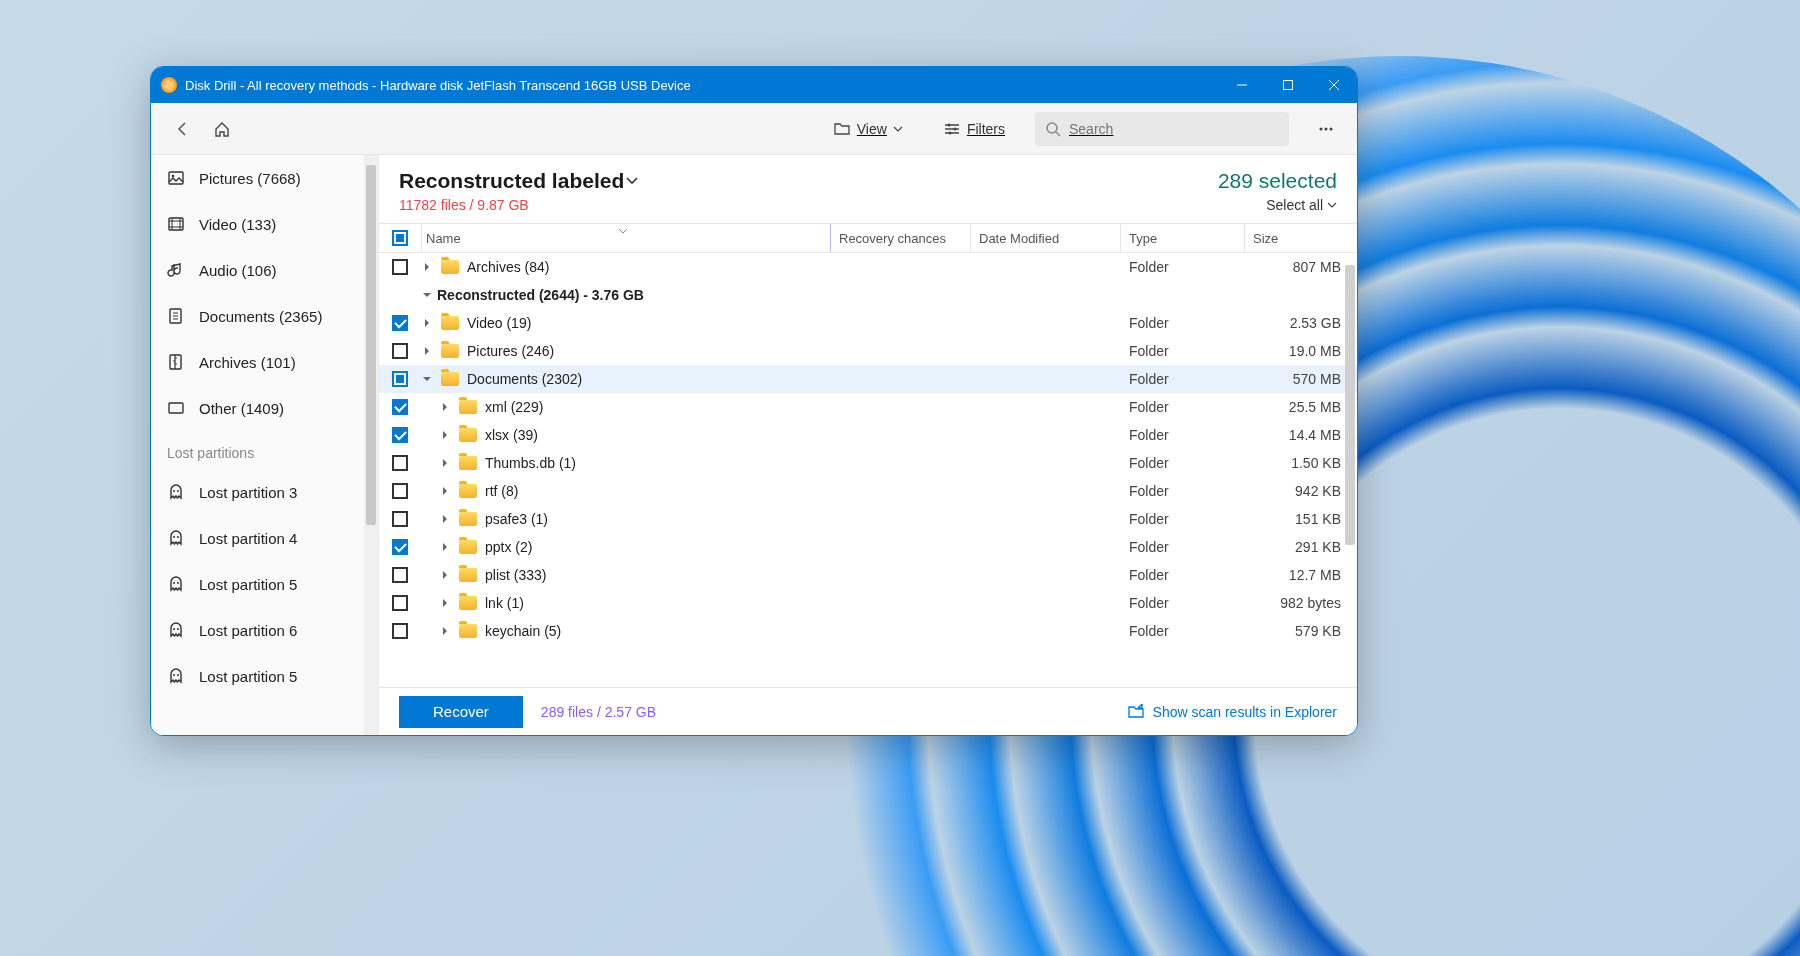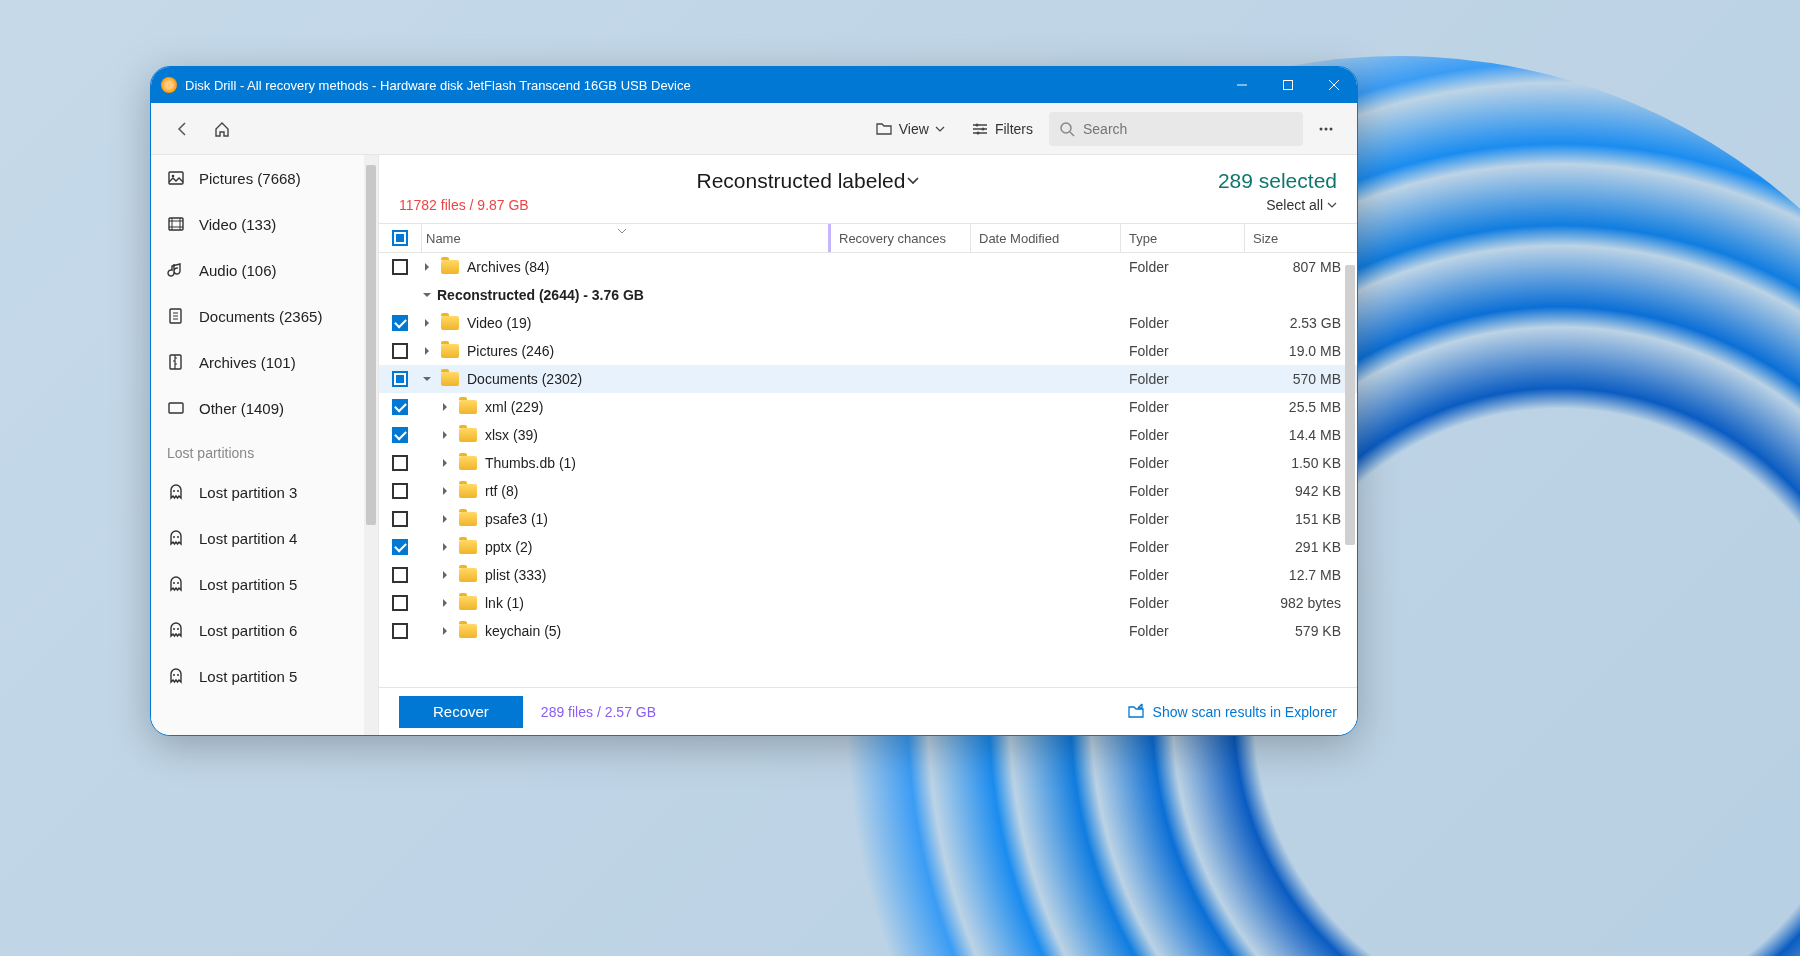--- a/index.html
+++ b/index.html
@@ -1,49 +1,49 @@
 <!DOCTYPE html>
 <html><head>
 <meta charset="utf-8">
 <style>
 * { margin: 0; padding: 0; box-sizing: border-box; font-family: 'Segoe UI', -apple-system, sans-serif; }
 body { width: 1800px; height: 956px; background: linear-gradient(135deg, #c5d9e9 0%, #b8d0e3 100%); position: relative; overflow: hidden; }
 .bg-swirl { position: absolute; right: -200px; bottom: -300px; width: 1200px; height: 1200px; }
 .bg-swirl::before { content: ''; position: absolute; inset: 0; background: radial-gradient(circle at 60% 60%, transparent 30%, #0a5cc2 32%, transparent 38%, #0b6fd6 40%, transparent 46%, #107de0 48%, transparent 54%, #1a8cf0 56%, transparent 62%, #3a9cf5 64%, transparent 70%); border-radius: 50%; transform: rotate(-25deg); }
-.window { position: absolute; left: 150px; top: 66px; width: 1208px; height: 670px; background: #fff; border-radius: 20px; box-shadow: 0 10px 40px rgba(0,0,0,0.25); overflow: hidden; border: 1px solid #0078d4; }
+.window { position: absolute; left: 150px; top: 66px; width: 1208px; height: 670px; background: #fff; border-radius: 13px; box-shadow: 0 10px 40px rgba(0,0,0,0.25); overflow: hidden; border: 1px solid #0078d4; }
 .titlebar { height: 36px; background: #0078d4; color: #fff; display: flex; align-items: center; padding-left: 10px; font-size: 13px; }
 .titlebar-icon { width: 16px; height: 16px; background: radial-gradient(circle, #ffcc80 30%, #ff9800 70%); border-radius: 50%; margin-right: 8px; flex-shrink: 0; }
 .titlebar-text { flex: 1; white-space: nowrap; overflow: hidden; }
 .win-controls { display: flex; height: 100%; }
 .win-btn { width: 46px; display: flex; align-items: center; justify-content: center; cursor: pointer; }
 .toolbar { height: 52px; background: #f5f5f5; border-bottom: 1px solid #e5e5e5; display: flex; align-items: center; padding: 0 14px; gap: 6px; }
 .tool-btn { width: 34px; height: 34px; display: flex; align-items: center; justify-content: center; border-radius: 4px; cursor: pointer; color: #444; }
-.toolbar-right { margin-left: auto; display: flex; gap: 6px; }
+.toolbar-right { margin-left: auto; display: flex; gap: 20px; text-decoration: underline; }
 .view-btn { display: flex; align-items: center; gap: 6px; height: 34px; padding: 0 10px; border-radius: 4px; cursor: pointer; color: #333; font-size: 14px; }
 .search-box { width: 254px; height: 34px; background: #e8e8e8; border-radius: 4px; display: flex; align-items: center; padding: 0 10px; gap: 8px; color: #777; }
 .search-box input { border: none; background: transparent; outline: none; flex: 1; font-size: 14px; color: #333; }
 .content { display: flex; height: calc(100% - 88px); }
 .sidebar { width: 228px; background: #fafafa; border-right: 1px solid #e8e8e8; overflow-y: auto; position: relative; }
 .side-item { height: 46px; display: flex; align-items: center; padding: 0 16px; gap: 14px; cursor: pointer; font-size: 15px; color: #222; }
 .side-item.active { background: #e8e8e8; font-weight: 600; }
 .side-icon { width: 18px; height: 18px; flex-shrink: 0; }
 .side-section { padding: 14px 16px 8px; color: #888; font-size: 14px; }
 .side-scroll { position: absolute; right: 0; top: 0; width: 14px; height: 100%; background: #f0f0f0; }
 .side-scroll-thumb { position: absolute; top: 10px; width: 10px; left: 2px; height: 360px; background: #c8c8c8; border-radius: 2px; }
 .main { flex: 1; display: flex; flex-direction: column; background: #fff; }
 .main-header { padding: 14px 20px 10px; display: flex; align-items: flex-start; }
 .main-title-block { flex: 1; }
-.main-title { font-size: 21px; font-weight: 400; color: #1a1a1a; display: flex; align-items: center; gap: 1px; justify-content: center; }
+.main-title { font-size: 21px; font-weight: 700; color: #1a1a1a; display: flex; align-items: center; gap: 1px; }
 .main-subtitle { font-size: 14px; color: #ef4444; margin-top: 4px; }
 .main-sel { text-align: right; }
 .sel-count { color: #0f766e; font-size: 21px; font-weight: 400; }
 .sel-all { font-size: 14px; color: #333; margin-top: 4px; cursor: pointer; display: flex; align-items: center; justify-content: flex-end; gap: 4px; }
 .cols { height: 30px; border-top: 1px solid #e5e5e5; border-bottom: 1px solid #e5e5e5; display: flex; align-items: center; font-size: 13px; color: #555; }
 .col-check { width: 42px; display: flex; justify-content: center; }
-.col-name { flex: 1; padding-left: 4px; border-left: 1px solid #e5e5e5; border-right: 3px solid #c4b5fd; display: flex; align-items: center; position: relative; height: 100%; }
+.col-name { flex: 1; padding-left: 4px; border-left: 1px solid #e5e5e5; border-right: 1px solid #c4b5fd; display: flex; align-items: center; position: relative; height: 100%; }
 .col-rec { width: 140px; padding-left: 8px; border-right: 1px solid #e5e5e5; height: 100%; display: flex; align-items: center; }
 .col-date { width: 150px; padding-left: 8px; border-right: 1px solid #e5e5e5; height: 100%; display: flex; align-items: center; }
 .col-type { width: 124px; padding-left: 8px; border-right: 1px solid #e5e5e5; height: 100%; display: flex; align-items: center; }
 .col-size { width: 112px; padding-right: 16px; text-align: center; height: 100%; display: flex; align-items: center; justify-content: flex-start; padding-left: 8px; }
 .rows { flex: 1; overflow-y: auto; position: relative; }
 .row { height: 28px; display: flex; align-items: center; font-size: 14px; color: #222; }
 .row-check { width: 42px; display: flex; justify-content: center; }
 .row-name { flex: 1; display: flex; align-items: center; gap: 4px; }
 .row-type { width: 124px; padding-left: 8px; color: #444; }
 .row-size { width: 112px; padding-right: 16px; text-align: right; color: #444; }

